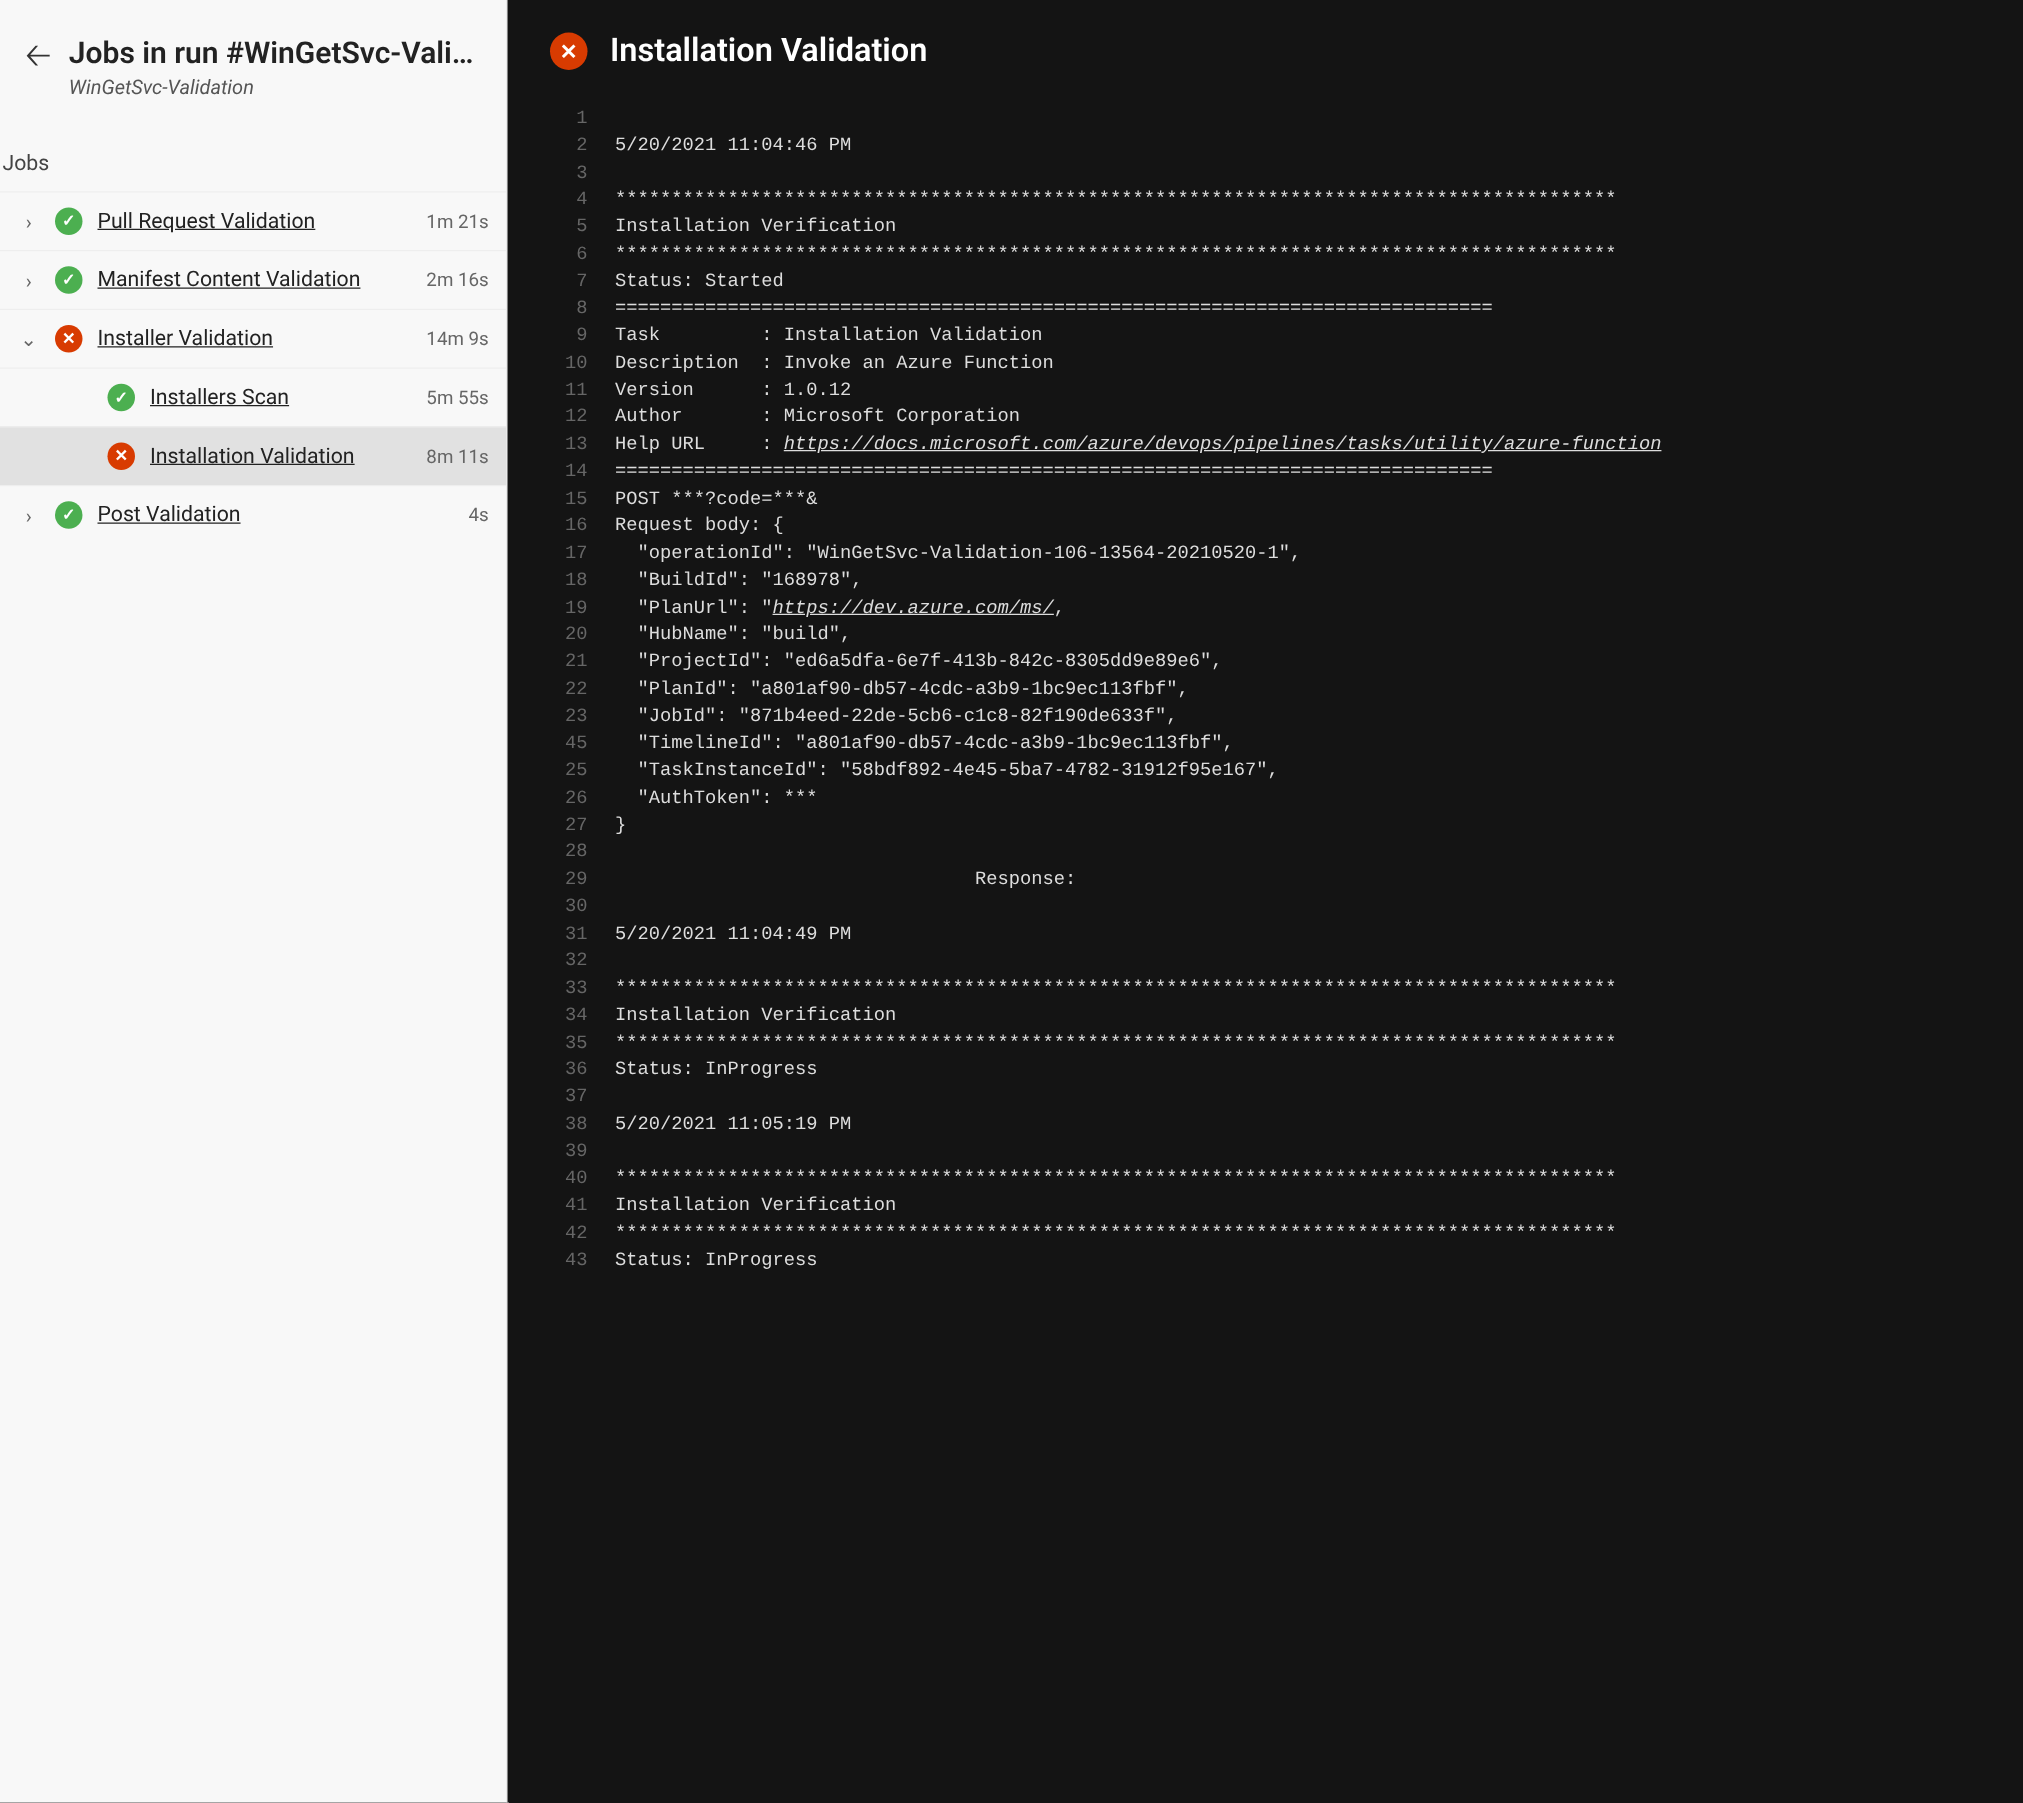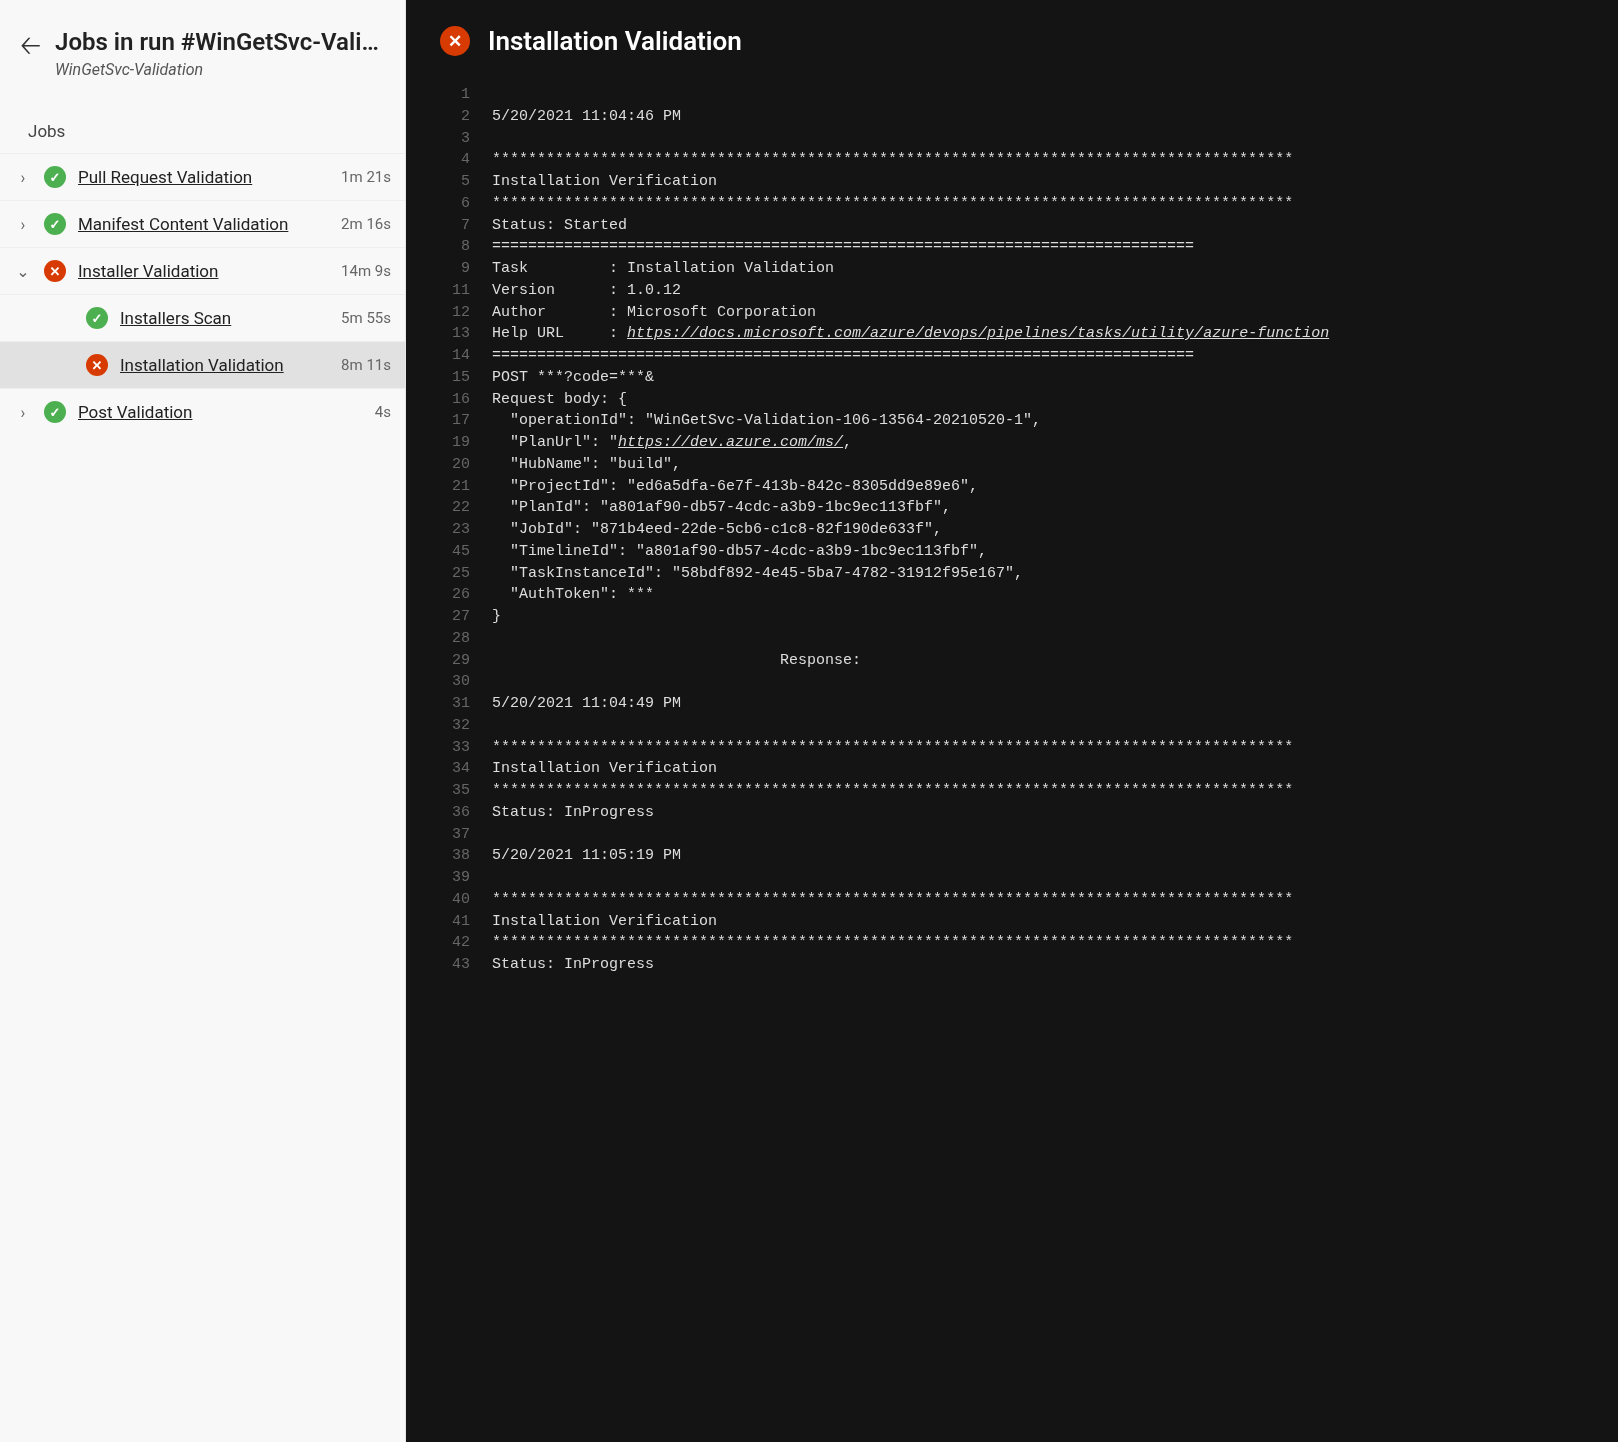--- a/index.html
+++ b/index.html
@@ -43,21 +43,21 @@
     text-overflow: ellipsis;
     max-width: 330px;
   }
   .left-subtitle {
     font-size: 16px;
     color: #555;
     margin-top: 4px;
     font-style: italic;
   }
   .jobs-label {
-    padding: 30px 12px 12px 28px;
+    padding: 30px 12px 12px 2px;
     font-size: 17px;
     color: #444;
   }
   .job-row, .step-row {
     display: flex;
     align-items: center;
     padding: 12px 14px;
     gap: 12px;
     cursor: pointer;
     border-top: 1px solid #eee;
@@ -200,27 +200,29 @@
   <div class="log" id="log">
       <div class="log-line"><span class="ln">1</span><span class="lc"></span></div>
       <div class="log-line"><span class="ln">2</span><span class="lc">5/20/2021 11:04:46 PM</span></div>
       <div class="log-line"><span class="ln">3</span><span class="lc"></span></div>
       <div class="log-line"><span class="ln">4</span><span class="lc">*****************************************************************************************</span></div>
       <div class="log-line"><span class="ln">5</span><span class="lc">Installation Verification</span></div>
       <div class="log-line"><span class="ln">6</span><span class="lc">*****************************************************************************************</span></div>
       <div class="log-line"><span class="ln">7</span><span class="lc">Status: Started</span></div>
       <div class="log-line"><span class="ln">8</span><span class="lc">==============================================================================</span></div>
       <div class="log-line"><span class="ln">9</span><span class="lc">Task         : Installation Validation</span></div>
+      <div class="log-line"><span class="ln">10</span><span class="lc">Description  : Invoke an Azure Function</span></div>
       <div class="log-line"><span class="ln">11</span><span class="lc">Version      : 1.0.12</span></div>
       <div class="log-line"><span class="ln">12</span><span class="lc">Author       : Microsoft Corporation</span></div>
       <div class="log-line"><span class="ln">13</span><span class="lc">Help URL     : <a href="#">https://docs.microsoft.com/azure/devops/pipelines/tasks/utility/azure-function</a></span></div>
       <div class="log-line"><span class="ln">14</span><span class="lc">==============================================================================</span></div>
       <div class="log-line"><span class="ln">15</span><span class="lc">POST ***?code=***&amp;</span></div>
       <div class="log-line"><span class="ln">16</span><span class="lc">Request body: {</span></div>
       <div class="log-line"><span class="ln">17</span><span class="lc">  "operationId": "WinGetSvc-Validation-106-13564-20210520-1",</span></div>
+      <div class="log-line"><span class="ln">18</span><span class="lc">  "BuildId": "168978",</span></div>
       <div class="log-line"><span class="ln">19</span><span class="lc">  "PlanUrl": "<a href="#">https://dev.azure.com/ms/</a>,</span></div>
       <div class="log-line"><span class="ln">20</span><span class="lc">  "HubName": "build",</span></div>
       <div class="log-line"><span class="ln">21</span><span class="lc">  "ProjectId": "ed6a5dfa-6e7f-413b-842c-8305dd9e89e6",</span></div>
       <div class="log-line"><span class="ln">22</span><span class="lc">  "PlanId": "a801af90-db57-4cdc-a3b9-1bc9ec113fbf",</span></div>
       <div class="log-line"><span class="ln">23</span><span class="lc">  "JobId": "871b4eed-22de-5cb6-c1c8-82f190de633f",</span></div>
       <div class="log-line"><span class="ln">45</span><span class="lc">  "TimelineId": "a801af90-db57-4cdc-a3b9-1bc9ec113fbf",</span></div>
       <div class="log-line"><span class="ln">25</span><span class="lc">  "TaskInstanceId": "58bdf892-4e45-5ba7-4782-31912f95e167",</span></div>
       <div class="log-line"><span class="ln">26</span><span class="lc">  "AuthToken": ***</span></div>
       <div class="log-line"><span class="ln">27</span><span class="lc">}</span></div>
       <div class="log-line"><span class="ln">28</span></div>

